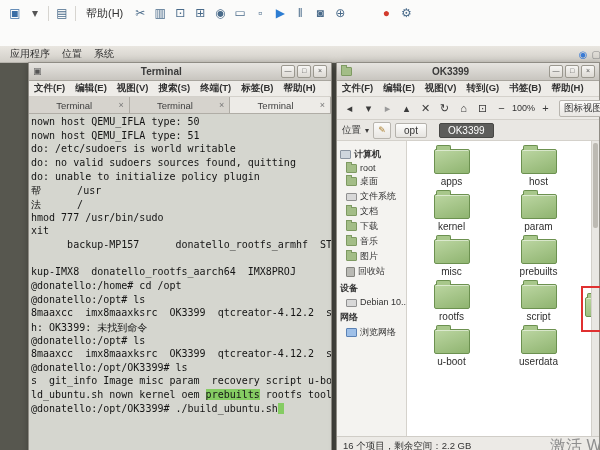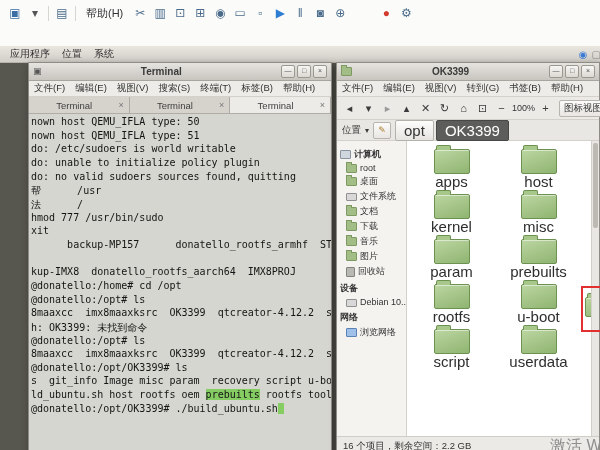--- a/index.html
+++ b/index.html
@@ -21,21 +21,21 @@
   .panel-tray{margin-left:auto;display:flex;align-items:center;gap:4px;padding-right:3px;}
   .tray-ic{font-size:10px;}
 
   
   .titlebar{height:17px;background:linear-gradient(#e6e4e0,#c8c5bf);border-bottom:1px solid #a8a59e;display:flex;align-items:center;padding:0 4px;gap:3px;flex:none;}
   .titlebar .title{flex:1;text-align:center;font-size:10px;font-weight:bold;color:#3a3a3a;overflow:hidden;white-space:nowrap;}
   .tb-ic{font-size:9px;line-height:9px;}
   .win-btns{display:flex;gap:2px;flex:none;}
   .win-btn{width:12px;height:11px;border:1px solid #9b988f;border-radius:2px;background:linear-gradient(#f7f6f4,#dcd9d3);font-size:7px;line-height:9px;text-align:center;color:#555;}
   .menubar{height:15px;background:#eeece8;border-bottom:1px solid #d4d1cb;display:flex;align-items:center;flex:none;}
-  .menu-item{font-size:9.5px;color:#333;padding:0 5px;white-space:nowrap;}
+  .menu-item{font-size:9.5px;color:#333;padding:0 5px;white-space:nowrap;font-weight:bold;}
 
   
   .term-win{position:absolute;left:28px;top:62px;width:302px;height:392px;background:#d5d6cf;border:1px solid #8f8c85;box-shadow:2px 3px 8px rgba(0,0,0,.45);display:flex;flex-direction:column;}
   .tabbar{height:16px;background:#c9c6bf;border-bottom:1px solid #b0ada6;display:flex;flex:none;}
   .tab{width:100px;display:flex;align-items:center;background:#d6d3cd;border-right:1px solid #aeaba4;padding:0 3px;color:#3f3f3f;}
   .tab.active{background:#edebe7;}
   .tab-label{flex:1;text-align:center;font-size:9.5px;overflow:hidden;white-space:nowrap;}
   .tab-close{font-size:9px;color:#777;padding:0 2px;}
   .term-body{flex:1;background:#d5d6cf;font-family:"DejaVu Sans Mono",monospace;font-size:10px;color:#141414;overflow:hidden;padding:2px 0 0 2px;}
   .tline{height:13.66px;white-space:pre;overflow:hidden;}
@@ -46,41 +46,41 @@
   .fm-win{position:absolute;left:336px;top:62px;width:262px;height:392px;background:#efedea;border:1px solid #8f8c85;box-shadow:2px 3px 8px rgba(0,0,0,.45);display:flex;flex-direction:column;}
   .fm-toolbar{height:22px;background:#eceae6;border-bottom:1px solid #d4d1cb;display:flex;align-items:center;padding:0 3px;flex:none;}
   .fm-tool{width:19px;height:17px;display:inline-flex;align-items:center;justify-content:center;font-size:11px;border-radius:2px;}
   #fm-zoom{margin-left:auto;display:flex;align-items:center;}
   .zoom-label{font-size:9px;color:#333;padding:0 1px;}
   #fm-viewmode{display:flex;align-items:center;gap:2px;border:1px solid #b8b5af;background:linear-gradient(#fcfbfa,#e9e7e3);border-radius:2px;padding:1px 4px;font-size:9.5px;color:#333;margin:0 2px 0 4px;white-space:nowrap;}
   .fm-locbar{height:20px;background:#e9e7e3;border-bottom:1px solid #d4d1cb;display:flex;align-items:center;padding:0 5px;gap:4px;flex:none;}
   .loc-label{font-size:9.5px;color:#333;}
   .loc-caret{font-size:8px;}
   .loc-btn{width:16px;height:15px;border:1px solid #b8b5af;border-radius:2px;background:linear-gradient(#fcfbfa,#e9e7e3);display:inline-flex;align-items:center;justify-content:center;font-size:9px;}
-  .crumb{font-size:15px;color:#333;border:1px solid #b5b2ac;border-radius:2px;background:linear-gradient(#fdfdfc,#e6e4e0);padding:1px 8px;margin-right:2px;white-space:nowrap;}
+  .crumb{font-size:10px;color:#333;border:1px solid #b5b2ac;border-radius:2px;background:linear-gradient(#fdfdfc,#e6e4e0);padding:1px 8px;margin-right:12px;white-space:nowrap;}
   .crumb.active{background:#5d5d5b;color:#fff;border-color:#474745;}
   .fm-body{flex:1;display:flex;min-height:0;}
   .fm-sidebar{width:69px;flex:none;background:#f4f3f0;border-right:1px solid #d5d2cc;padding-top:4px;overflow:hidden;}
   .sb-header{font-size:9px;font-weight:bold;color:#333;display:flex;align-items:center;gap:3px;padding:3px 2px 1px 3px;white-space:nowrap;}
   .sb-item{font-size:9px;color:#333;display:flex;align-items:center;gap:3px;padding:1px 2px 1px 9px;white-space:nowrap;overflow:hidden;}
   .mi{width:9px;height:7px;flex:none;border-radius:1px;position:relative;display:inline-block;}
   .mi-folder{background:#a3bd87;border:1px solid #7e9a62;}
   .mi-folder::before{content:"";position:absolute;top:-3px;left:-1px;width:4px;height:2px;background:#a3bd87;border:1px solid #7e9a62;border-bottom:0;}
   .mi-computer{background:#cfd6dd;border:1px solid #8a94a0;}
   .mi-drive{background:#d8d8d8;border:1px solid #909090;height:6px;margin-top:1px;}
   .mi-trash{background:#b9b9b4;border:1px solid #83837e;width:7px;height:8px;}
   .mi-network{background:#9fc0e8;border:1px solid #5b82b5;}
   .fm-files{flex:1;background:#fff;position:relative;overflow:hidden;display:flex;flex-wrap:wrap;align-content:flex-start;padding:3px 0 0 1px;}
   .file-item{width:87px;height:45px;display:flex;flex-direction:column;align-items:center;}
   .folder-icon{width:34px;height:23px;position:relative;margin-top:5px;background:linear-gradient(160deg,#bcd6a2,#8fb470);border:1px solid #6c9150;border-radius:2px;box-shadow:inset 0 1px 0 rgba(255,255,255,.5);}
   .folder-icon::before{content:"";position:absolute;top:-5px;left:1px;width:13px;height:4px;background:#a8c78b;border:1px solid #6c9150;border-bottom:0;border-radius:2px 2px 0 0;}
   .folder-icon.sm{width:26px;height:18px;margin-top:4px;}
   .doc-icon{width:21px;height:26px;margin-top:2px;background:#fdfdfb;border:1px solid #9b9b95;border-radius:1px;position:relative;}
   .doc-icon::before{content:"";position:absolute;left:3px;right:3px;top:5px;height:1px;background:#b5b5b0;box-shadow:0 3px 0 #b5b5b0,0 6px 0 #b5b5b0,0 9px 0 #b5b5b0,0 12px 0 #b5b5b0;}
-  .file-label{font-size:15px;color:#2e2e2e;margin-top:3px;line-height:10px;white-space:nowrap;}
+  .file-label{font-size:10px;color:#2e2e2e;margin-top:3px;line-height:10px;white-space:nowrap;}
   .bu-item{position:absolute;left:172px;top:152px;width:40px;display:flex;flex-direction:column;align-items:center;z-index:1;}
   .fm-scrollbar{position:absolute;top:0;right:0;bottom:0;width:7px;background:#e9e7e3;border-left:1px solid #d3d0ca;z-index:5;}
   .fm-scroll-thumb{position:absolute;top:2px;left:1px;width:5px;height:85px;background:#bdbab3;border-radius:2px;}
   .fm-status{height:18px;background:#eceae6;border-top:1px solid #d0cdc7;display:flex;align-items:center;padding:0 6px;font-size:9.5px;color:#333;flex:none;}
 
   .red-box{position:absolute;left:581px;top:286px;width:30px;height:42px;border:2px solid #e03030;z-index:60;}
   .watermark{position:absolute;left:550px;top:436px;font-size:16px;color:#8e8e8e;z-index:70;white-space:nowrap;text-decoration:underline;}
 </style>
 </head>
 <body>
@@ -158,38 +158,38 @@
         </div>
         <div class="tab active">
           <span class="tab-label">Terminal</span>
           <span class="tab-close">×</span>
         </div>
       </div>
     <div class="term-body" id="term-screen">
         <div class="tline"><span>nown host QEMU_IFLA type: 50</span></div>
         <div class="tline"><span>nown host QEMU_IFLA type: 51</span></div>
         <div class="tline"><span>do: /etc/sudoers is world writable</span></div>
+        <div class="tline"><span>do: no valid sudoers sources found, quitting</span></div>
         <div class="tline"><span>do: unable to initialize policy plugin</span></div>
-        <div class="tline"><span>do: no valid sudoers sources found, quitting</span></div>
         <div class="tline"><span>帮      /usr</span></div>
         <div class="tline"><span>法      /</span></div>
         <div class="tline"><span>hmod 777 /usr/bin/sudo</span></div>
         <div class="tline"><span>xit</span></div>
         <div class="tline"><span>      backup-MP157      donatello_rootfs_armhf  STM32MP157QTP</span></div>
         <div class="tline"><span></span></div>
         <div class="tline"><span>kup-IMX8  donatello_rootfs_aarch64  IMX8PROJ</span></div>
         <div class="tline"><span>@donatello:/home# cd /opt</span></div>
         <div class="tline"><span>@donatello:/opt# ls</span></div>
         <div class="tline"><span>8maaxcc  imx8maaxksrc  OK3399  qtcreator-4.12.2  stm32mplcc</span></div>
         <div class="tline"><span>h: OK3399: 未找到命令</span></div>
         <div class="tline"><span>@donatello:/opt# ls</span></div>
         <div class="tline"><span>8maaxcc  imx8maaxksrc  OK3399  qtcreator-4.12.2  stm32mplcc</span></div>
         <div class="tline"><span>@donatello:/opt/OK3399# ls</span></div>
         <div class="tline"><span>s  git_info Image misc param  recovery script u-boot</span></div>
-        <div class="tline"><span>ld_ubuntu.sh host rootfs oem </span><span class="hl">prebuilts</span><span> rootfs tools userda</span></div>
+        <div class="tline"><span>ld_ubuntu.sh nown kernel oem </span><span class="hl">prebuilts</span><span> rootfs tools userda</span></div>
         <div class="tline"><span>@donatello:/opt/OK3399# ./build_ubuntu.sh</span><span class="cursor"> </span></div>
       </div>
   </div>
 
   <div class="fm-win">
     <div class="titlebar">
       <span class="mi mi-folder"></span>
       <span class="title">OK3399</span>
       <span class="win-btns" id="fw-btns">
           <span class="win-btn">—</span>
@@ -302,41 +302,41 @@
           <div class="file-item">
             <div class="folder-icon"></div>
             <div class="file-label">host</div>
           </div>
           <div class="file-item">
             <div class="folder-icon"></div>
             <div class="file-label">kernel</div>
           </div>
           <div class="file-item">
             <div class="folder-icon"></div>
+            <div class="file-label">param</div>
+          </div>
+          <div class="file-item">
+            <div class="folder-icon"></div>
             <div class="file-label">misc</div>
           </div>
           <div class="file-item">
             <div class="folder-icon"></div>
-            <div class="file-label">param</div>
-          </div>
-          <div class="file-item">
-            <div class="folder-icon"></div>
             <div class="file-label">prebuilts</div>
           </div>
           <div class="file-item">
             <div class="folder-icon"></div>
             <div class="file-label">rootfs</div>
           </div>
           <div class="file-item">
             <div class="folder-icon"></div>
+            <div class="file-label">script</div>
+          </div>
+          <div class="file-item">
+            <div class="folder-icon"></div>
             <div class="file-label">u-boot</div>
-          </div>
-          <div class="file-item">
-            <div class="folder-icon"></div>
-            <div class="file-label">script</div>
           </div>
           <div class="file-item">
             <div class="folder-icon"></div>
             <div class="file-label">userdata</div>
           </div>
         </div>
     </div>
     <div class="fm-status">
       <span>16 个项目，剩余空间：2.2 GB</span>
     </div>

